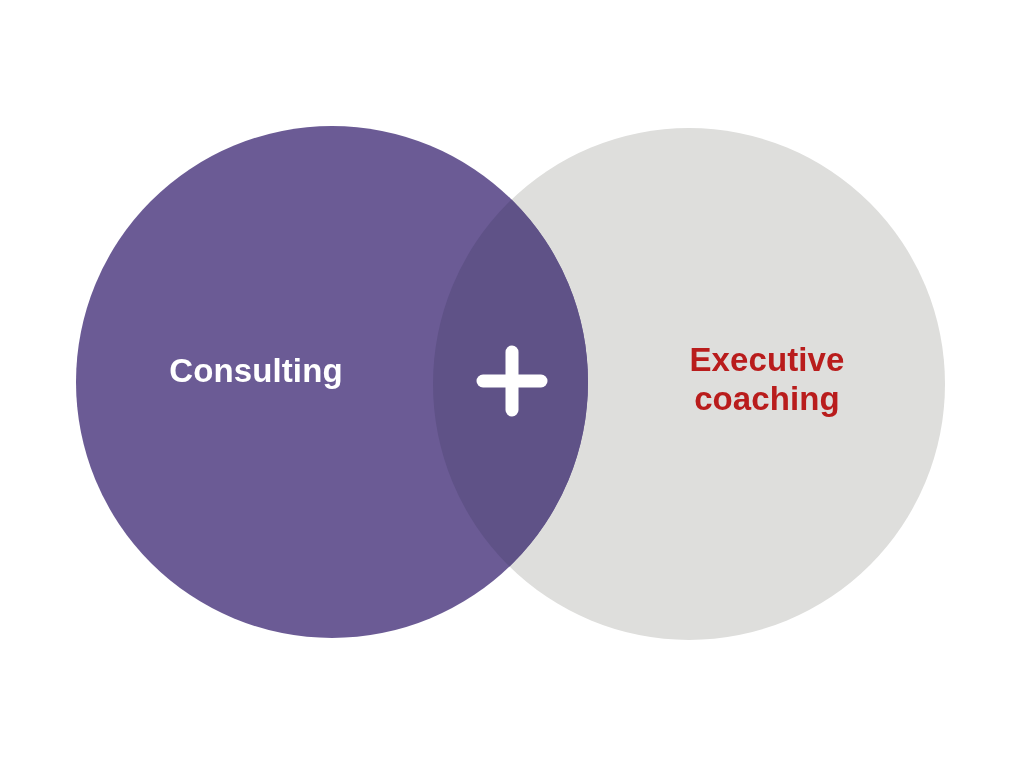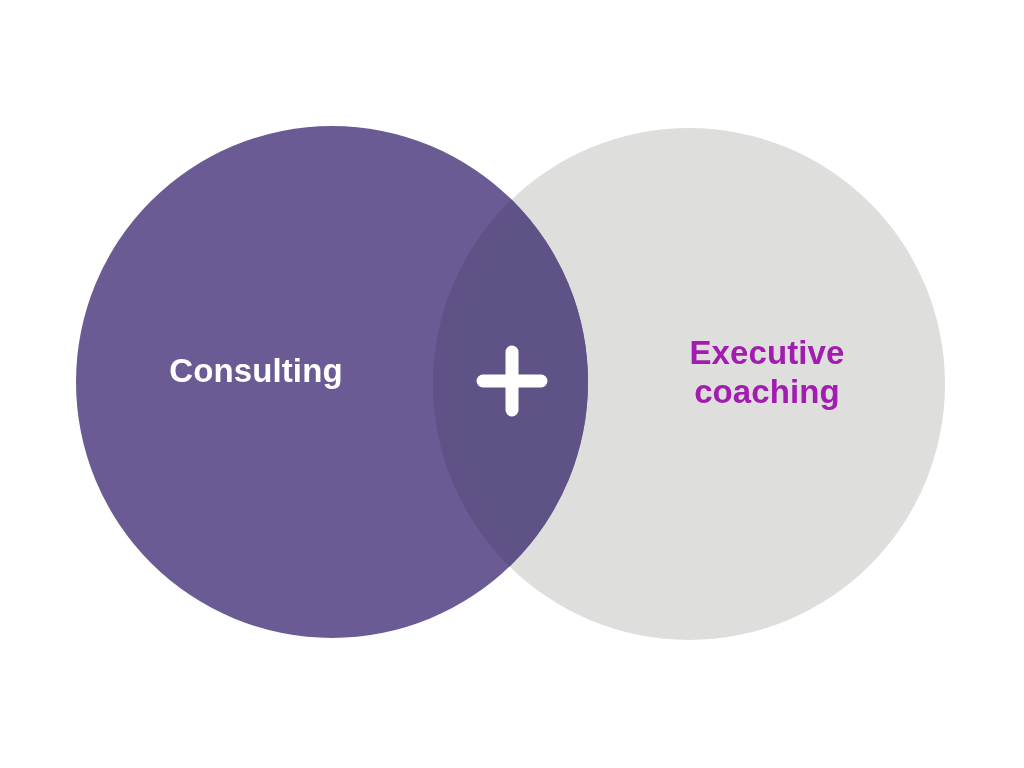--- a/index.html
+++ b/index.html
@@ -38,25 +38,25 @@
   #label-left {
     left: 76px;
     top: 352px;
     width: 360px;
     font-size: 33px;
     font-weight: 700;
     color: #ffffff;
   }
   #label-right {
     left: 620px;
-    top: 334px;
+    top: 341px;
     width: 294px;
     font-size: 33px;
     font-weight: 700;
-    color: #a21caf;
+    color: #b91c1c;
   }
 </style>
 </head>
 <body>
 
 <div id="stage">
 
   <svg class="diagram-svg" viewBox="0 0 1024 768">
     <defs>
       <clipPath id="clip-left-circle">

